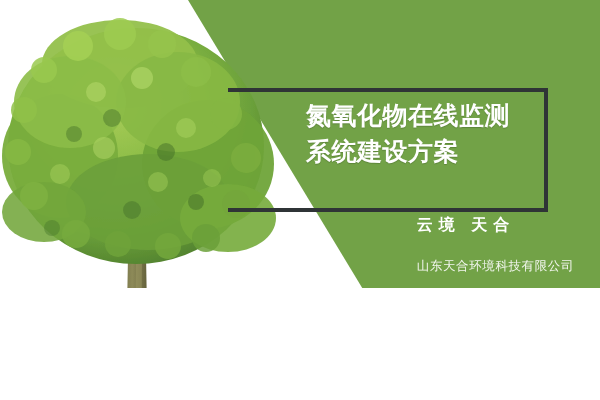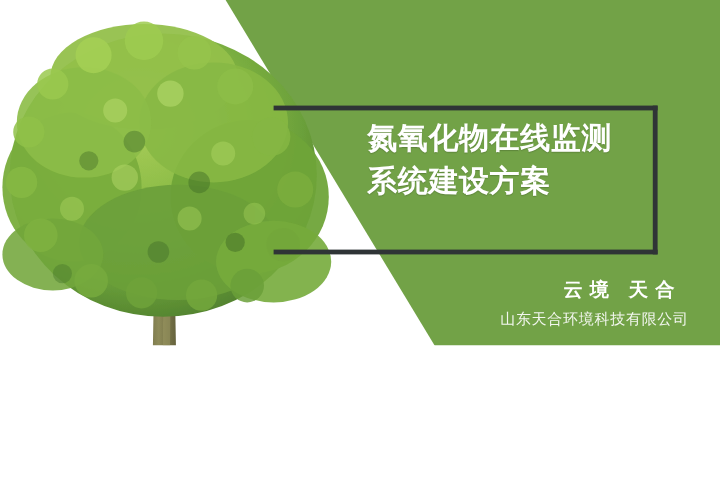--- a/index.html
+++ b/index.html
@@ -70,36 +70,36 @@
     white-space: nowrap;
     text-shadow: 0 1px 1px rgba(0,0,0,0.18);
   }
 
   
   .brand-block {
     position: absolute;
     right: 26px;
     bottom: 12px;
     z-index: 4;
-    text-align: right;
+    text-align: left;
   }
   .brand-name {
     color: #ffffff;
     font-size: 16px;
     font-weight: bold;
     letter-spacing: 6px;
     line-height: 22px;
     padding-right: 6px;
   }
   .brand-company {
     color: #f2f6ee;
     font-size: 12.5px;
     letter-spacing: 0.6px;
     line-height: 20px;
-    margin-top: 2px;
+    margin-top: 20px;
   }
 </style>
 </head>
 <body>
 
 <div id="slide">
 
   <div class="green-shape">
     <svg viewBox="0 0 600 400" xmlns="http://www.w3.org/2000/svg" aria-hidden="true">
       <polygon points="188,0 600,0 600,400 430,400" fill="#72a247"></polygon>

